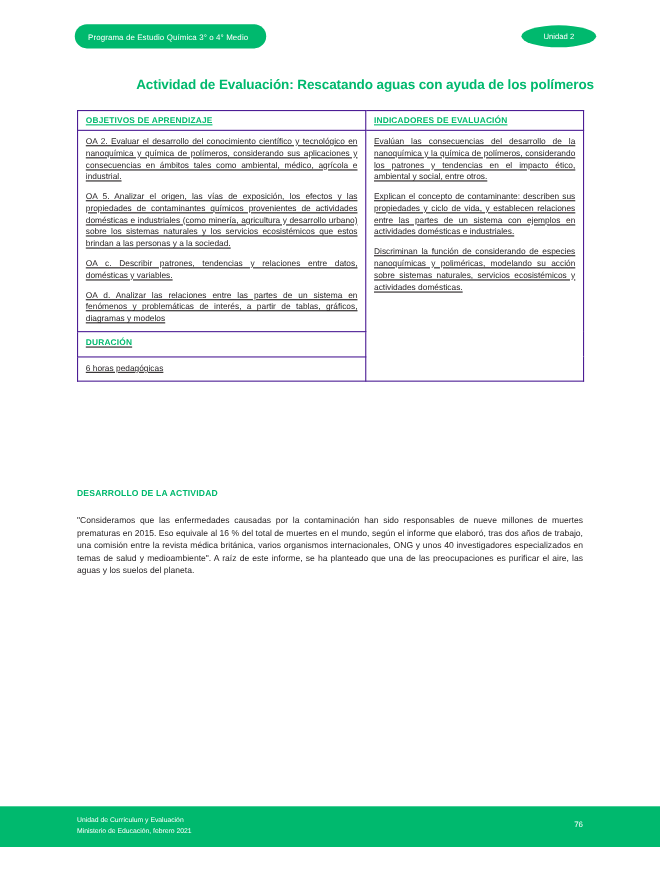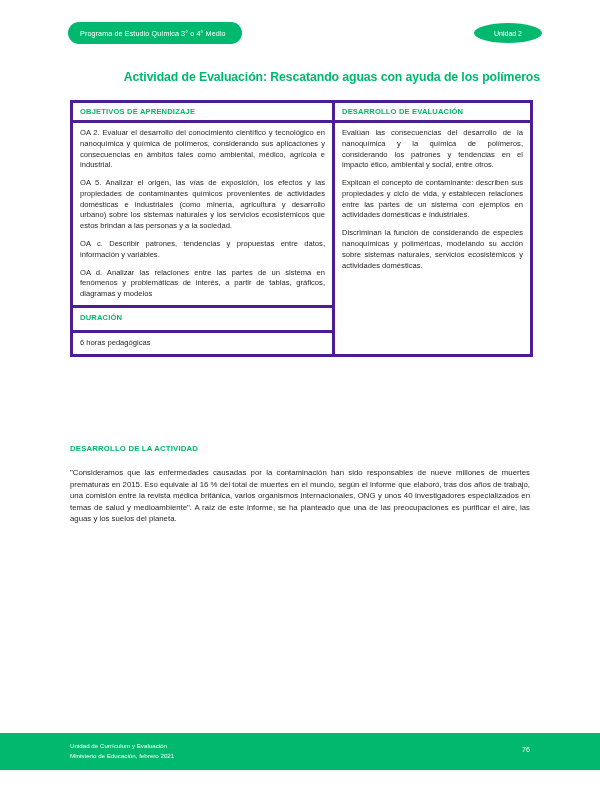--- a/index.html
+++ b/index.html
@@ -72,23 +72,24 @@
   
   .oa-table {
     position: absolute;
     left: 70px;
     top: 100px;
     width: 460px;
     border-collapse: collapse;
     table-layout: fixed;
   }
   .oa-table td {
-    border: 3px solid #4c1d95;
+    border: 1px solid #4c1d95;
     vertical-align: top;
     padding: 5px 7px 5px 7px;
+    text-decoration: underline;
   }
   .col-left  { width: 262px; }
   .col-right { width: 198px; }
 
   .tbl-head {
     color: #00b96e;
     font-size: 7.6px;
     font-weight: bold;
     letter-spacing: 0.15px;
     padding-top: 4px !important;
@@ -177,27 +178,27 @@
   <div class="header-pill">Programa de Estudio Química 3° o 4° Medio</div>
   <div class="header-unit">Unidad 2</div>
 </div>
 
 <div class="doc-title">Actividad de Evaluación: Rescatando aguas con ayuda de los polímeros</div>
 
 <table class="oa-table">
   <tbody>
     <tr>
       <td class="col-left tbl-head">OBJETIVOS DE APRENDIZAJE</td>
-      <td class="col-right tbl-head" rowspan="1">DESARROLLO DE EVALUACIÓN</td>
+      <td class="col-right tbl-head" rowspan="1">INDICADORES DE EVALUACIÓN</td>
     </tr>
     <tr>
       <td class="col-left cell-body">
         <p>OA 2. Evaluar el desarrollo del conocimiento científico y tecnológico en nanoquímica y química de polímeros, considerando sus aplicaciones y consecuencias en ámbitos tales como ambiental, médico, agrícola e industrial.</p>
         <p>OA 5. Analizar el origen, las vías de exposición, los efectos y las propiedades de contaminantes químicos provenientes de actividades domésticas e industriales (como minería, agricultura y desarrollo urbano) sobre los sistemas naturales y los servicios ecosistémicos que estos brindan a las personas y a la sociedad.</p>
-        <p>OA c. Describir patrones, tendencias y propuestas entre datos, información y variables.</p>
+        <p>OA c. Describir patrones, tendencias y relaciones entre datos, domésticas y variables.</p>
         <p>OA d. Analizar las relaciones entre las partes de un sistema en fenómenos y problemáticas de interés, a partir de tablas, gráficos, diagramas y modelos</p>
       </td>
       <td class="col-right cell-body" rowspan="3">
         <p>Evalúan las consecuencias del desarrollo de la nanoquímica y la química de polímeros, considerando los patrones y tendencias en el impacto ético, ambiental y social, entre otros.</p>
         <p>Explican el concepto de contaminante: describen sus propiedades y ciclo de vida, y establecen relaciones entre las partes de un sistema con ejemplos en actividades domésticas e industriales.</p>
         <p>Discriminan la función de considerando de especies nanoquímicas y poliméricas, modelando su acción sobre sistemas naturales, servicios ecosistémicos y actividades domésticas.</p>
       </td>
     </tr>
     <tr>
       <td class="col-left">

